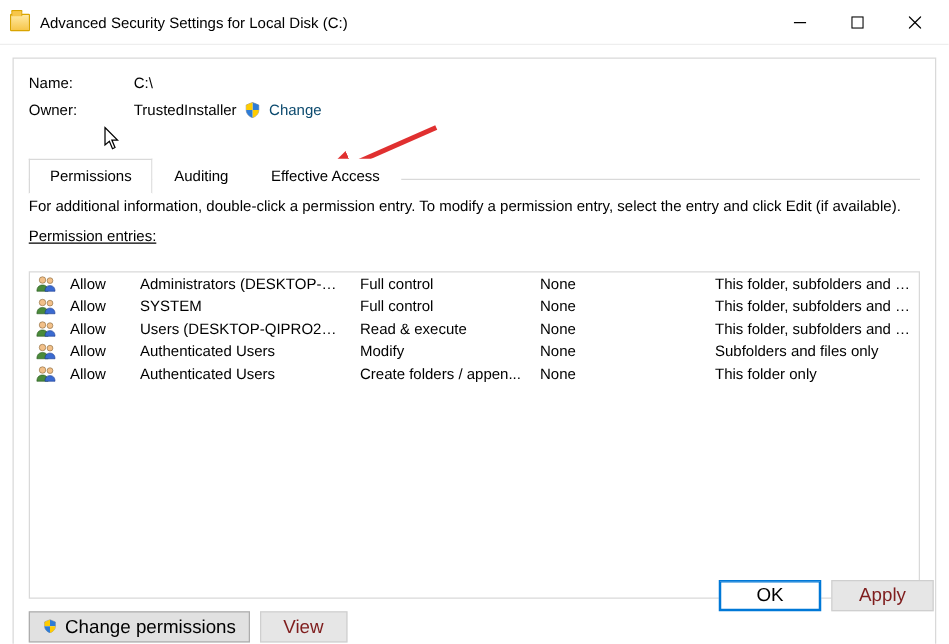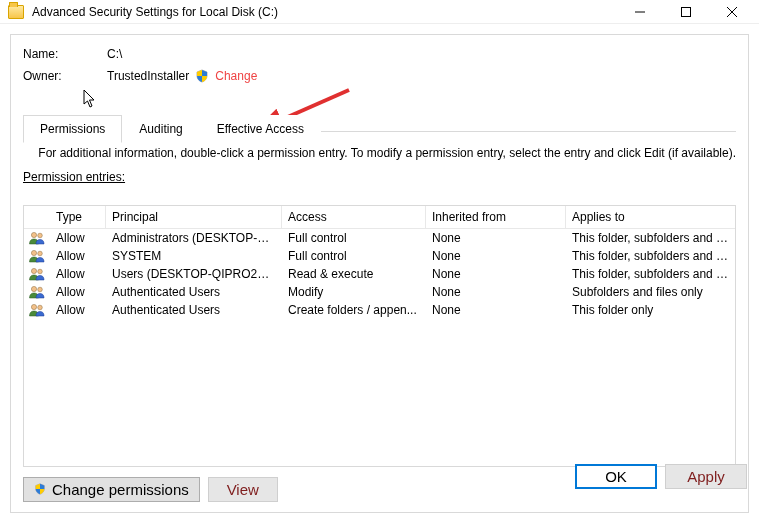--- a/index.html
+++ b/index.html
@@ -6,21 +6,21 @@
     body {
       font-family: "Segoe UI", Tahoma, sans-serif;
       font-size: 12px;
       background: #fff;
       width: 759px;
       height: 515px;
       position: relative;
       color: #000;
     }
     .titlebar {
-      height: 24px;
+      height: 36px;
       display: flex;
       align-items: center;
       padding: 0 4px 0 8px;
       border-bottom: 1px solid #eee;
     }
     .titlebar .folder-icon {
       width: 16px; height: 14px;
       background: linear-gradient(#ffe9a2, #f7c64a);
       border: 1px solid #d9a400;
       border-radius: 1px;
@@ -70,21 +70,21 @@
       pointer-events: none;
     }
 
     .shield-icon {
       display: inline-block;
       width: 14px; height: 14px;
       position: relative;
     }
     .shield-icon svg { display: block; }
 
-    .change-link { color: #ef4444; cursor: pointer; }
+    .change-link { color: #0c4a6e; cursor: pointer; }
 
     .arrow {
       position: absolute;
       left: 253px; top: 50px;
       pointer-events: none;
     }
 
     .tabs {
       display: flex;
       border-bottom: 1px solid #d9d9d9;
@@ -97,21 +97,21 @@
       position: relative;
       top: 12px;
       background: #fff;
       cursor: pointer;
     }
     .tab.active {
       border-color: #d9d9d9;
       border-bottom: 1px solid #fff;
     }
 
-    .info-text { margin: 14px 0 10px 0; text-align: right; }
+    .info-text { margin: 14px 0 10px 0; }
     .entries-label { margin-bottom: 21px; text-decoration: underline; }
 
     .entries-box {
       border: 1px solid #d9d9d9;
       flex: 1;
       overflow: hidden;
     }
     .entries-header, .entry-row {
       display: grid;
       grid-template-columns: 26px 56px 176px 144px 140px 1fr;
@@ -238,28 +238,20 @@
     <div class="tabs">
       <div class="tab active">Permissions</div>
       <div class="tab">Auditing</div>
       <div class="tab">Effective Access</div>
     </div>
 
     <div class="info-text">For additional information, double-click a permission entry. To modify a permission entry, select the entry and click Edit (if available).</div>
     <div class="entries-label">Permission entries:</div>
 
     <div class="entries-box">
-      <div class="entries-header">
-        <div class="hdr-cell"></div>
-        <div class="hdr-cell">Type</div>
-        <div class="hdr-cell">Principal</div>
-        <div class="hdr-cell">Access</div>
-        <div class="hdr-cell">Inherited from</div>
-        <div class="hdr-cell">Applies to</div>
-      </div>
       <div id="entries-body">
           <div class="entry-row">
     <div class="cell icon-cell">
               <span class="users-icon">
                 <svg width="18" height="14" viewBox="0 0 18 14">
   <circle cx="6" cy="4" r="2.6" fill="#f2c089" stroke="#8a6a3d" stroke-width="0.5"></circle>
   <path d="M1.5 13 C1.5 9 4 8 6 8 C8 8 10.5 9 10.5 13 Z" fill="#4a8a3a" stroke="#2a5a20" stroke-width="0.5"></path>
   <circle cx="12" cy="4.5" r="2.3" fill="#f2c089" stroke="#8a6a3d" stroke-width="0.5"></circle>
   <path d="M8 13 C8 9.5 10 8.5 12 8.5 C14 8.5 16 9.5 16 13 Z" fill="#3a6ad0" stroke="#1a3a90" stroke-width="0.5"></path>
 </svg>

